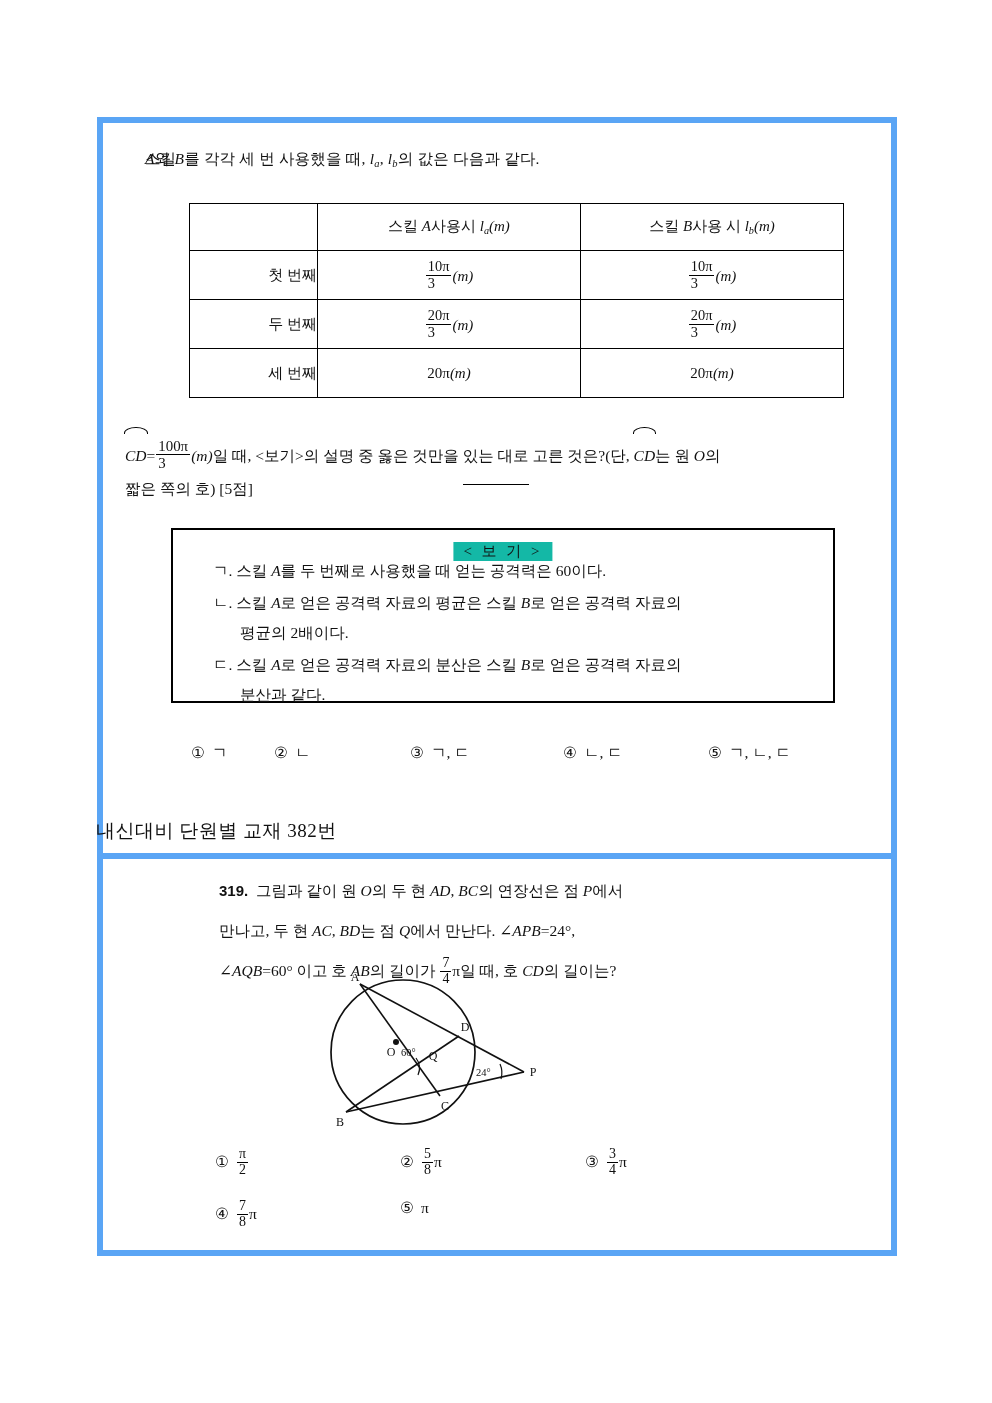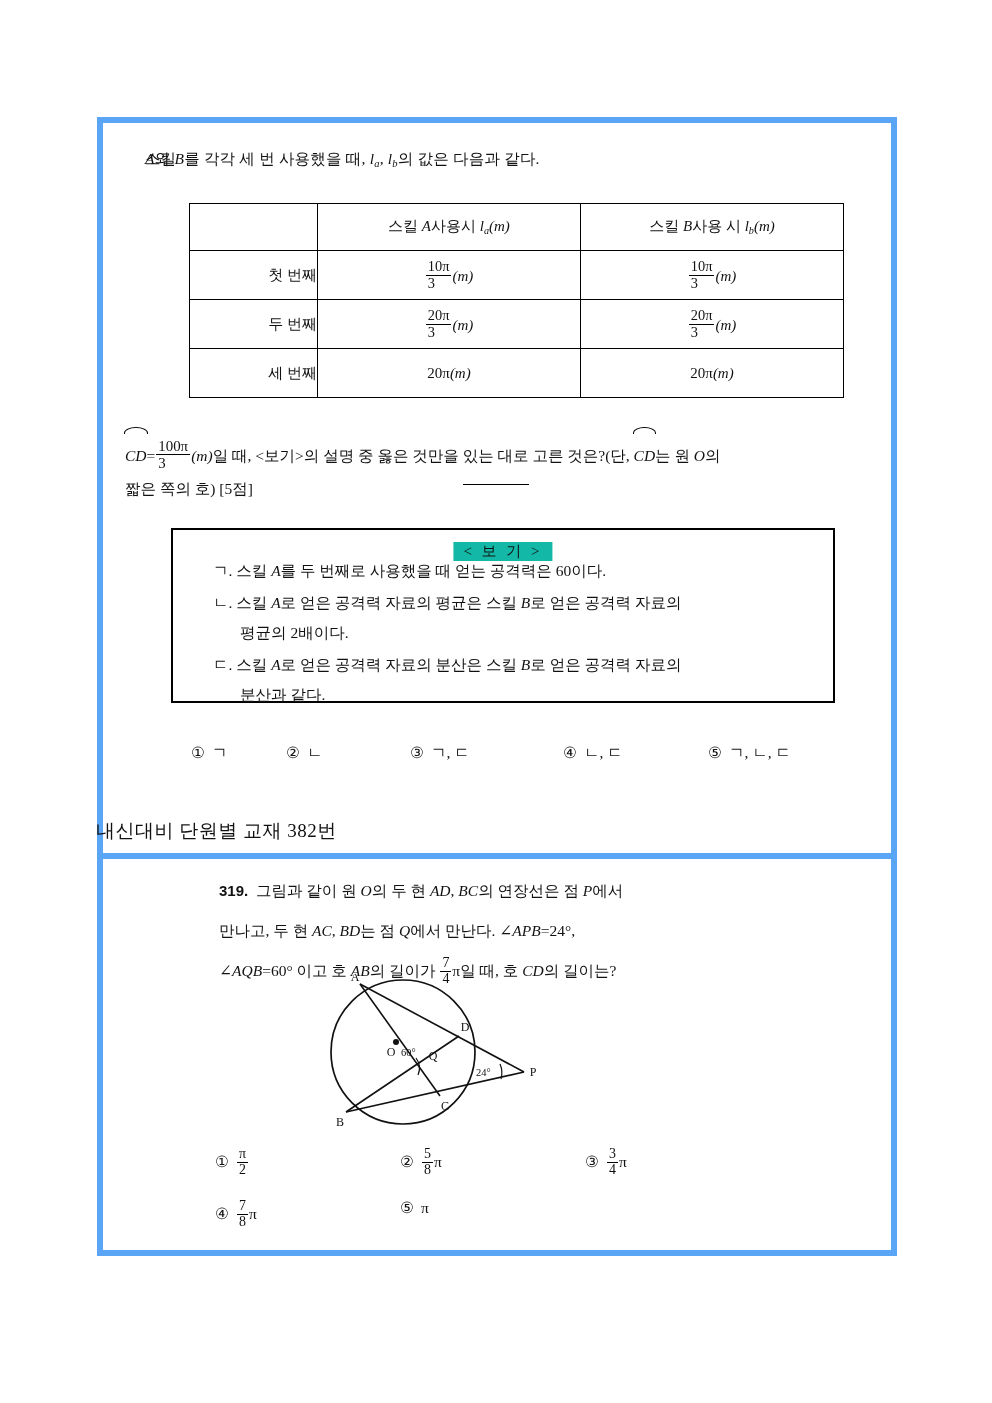--- a/index.html
+++ b/index.html
@@ -193,21 +193,21 @@
         <div class="item">
           <span>ㄷ.</span>
           <span>스킬 </span><span class="ital">A</span><span>로 얻은 공격력 자료의 분산은 스킬 </span><span class="ital">B</span><span>로 얻은 공격력 자료의</span>
           <div class="cont">분산과 같다.</div>
         </div>
       </div>
     </div>
 
     <div class="choices">
       <div class="ch" style="left:0px;"><span class="circnum">①</span><span>ㄱ</span></div>
-      <div class="ch" style="left:95px;"><span class="circnum">②</span><span>ㄴ</span></div>
+      <div class="ch" style="left:83px;"><span class="circnum">②</span><span>ㄴ</span></div>
       <div class="ch" style="left:219px;"><span class="circnum">③</span><span>ㄱ, ㄷ</span></div>
       <div class="ch" style="left:372px;"><span class="circnum">④</span><span>ㄴ, ㄷ</span></div>
       <div class="ch" style="left:517px;text-align:center;"><span class="circnum">⑤</span><span>ㄱ, ㄴ, ㄷ</span></div>
     </div>
 
   </div>
 
   <div class="caption">내신대비 단원별 교재 382번</div>
 
   <div class="panel" id="panel-2" style="border-color: rgb(90, 165, 245);">

